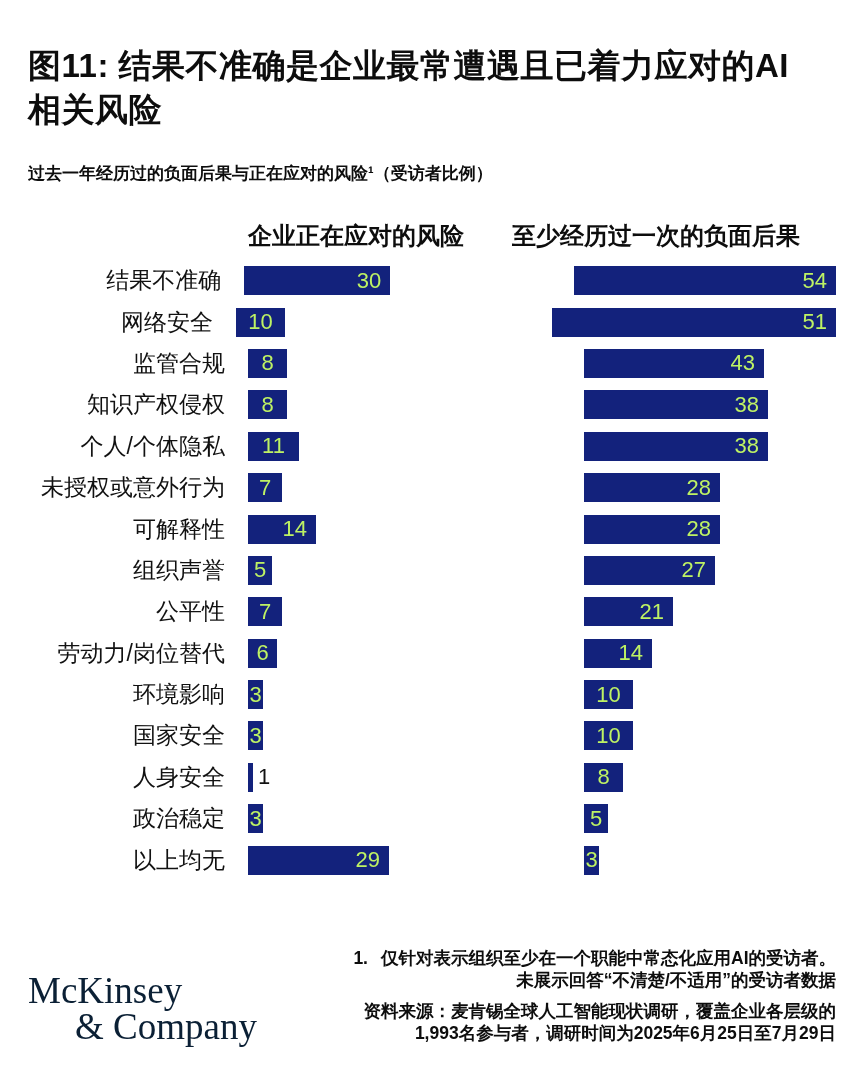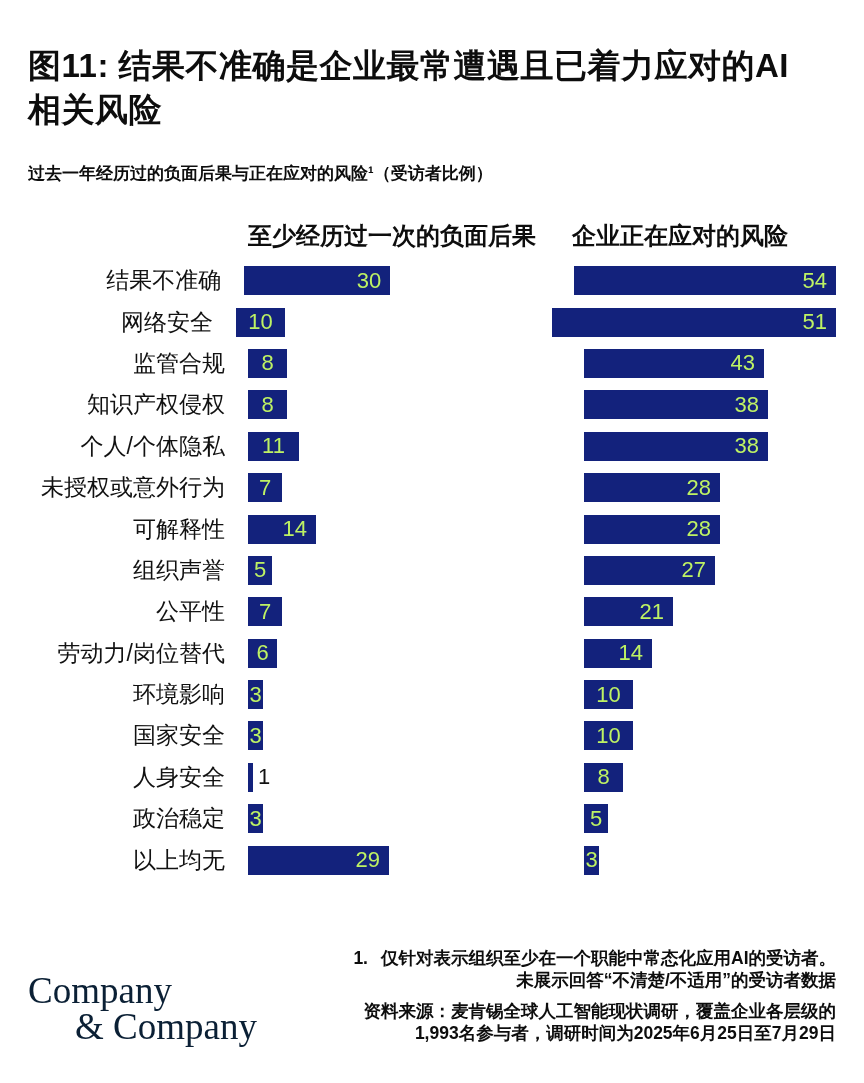--- a/index.html
+++ b/index.html
@@ -103,22 +103,22 @@
 
   <div class="title">
     <div>图11: 结果不准确是企业最常遭遇且已着力应对的AI</div>
     <div>相关风险</div>
   </div>
 
   <div class="subtitle">过去一年经历过的负面后果与正在应对的风险¹（受访者比例）</div>
 
   <div class="col-headers">
     <div class="spacer"></div>
+    <div class="col-h right">企业正在应对的风险</div>
     <div class="col-h left">至少经历过一次的负面后果</div>
-    <div class="col-h right">企业正在应对的风险</div>
   </div>
 
   <div class="chart" id="chart">
       <div class="row">
         <div class="row-label">结果不准确</div>
         <div class="track left">
           <div class="bar" style="width: 146px; background: rgb(19, 34, 124);">
             <span class="bar-value">30</span>
           </div>
         </div>
@@ -306,21 +306,21 @@
         <div class="track right">
           <div class="bar center" style="width: 15px; background: rgb(19, 34, 124);">
             <span class="bar-value">3</span>
           </div>
         </div>
       </div>
     </div>
 
   <div class="footer">
     <div class="logo">
-      <div class="l1">Company</div>
+      <div class="l1">McKinsey</div>
       <div class="l2">&amp; Company</div>
     </div>
     <div class="notes">
       <div class="note-line">
         <span class="note-marker">1.</span><span>仅针对表示组织至少在一个职能中常态化应用AI的受访者。</span>
       </div>
       <div class="note-line">未展示回答“不清楚/不适用”的受访者数据</div>
       <div class="source">
         <div class="note-line">资料来源：麦肯锡全球人工智能现状调研，覆盖企业各层级的</div>
         <div class="note-line">1,993名参与者，调研时间为2025年6月25日至7月29日</div>

